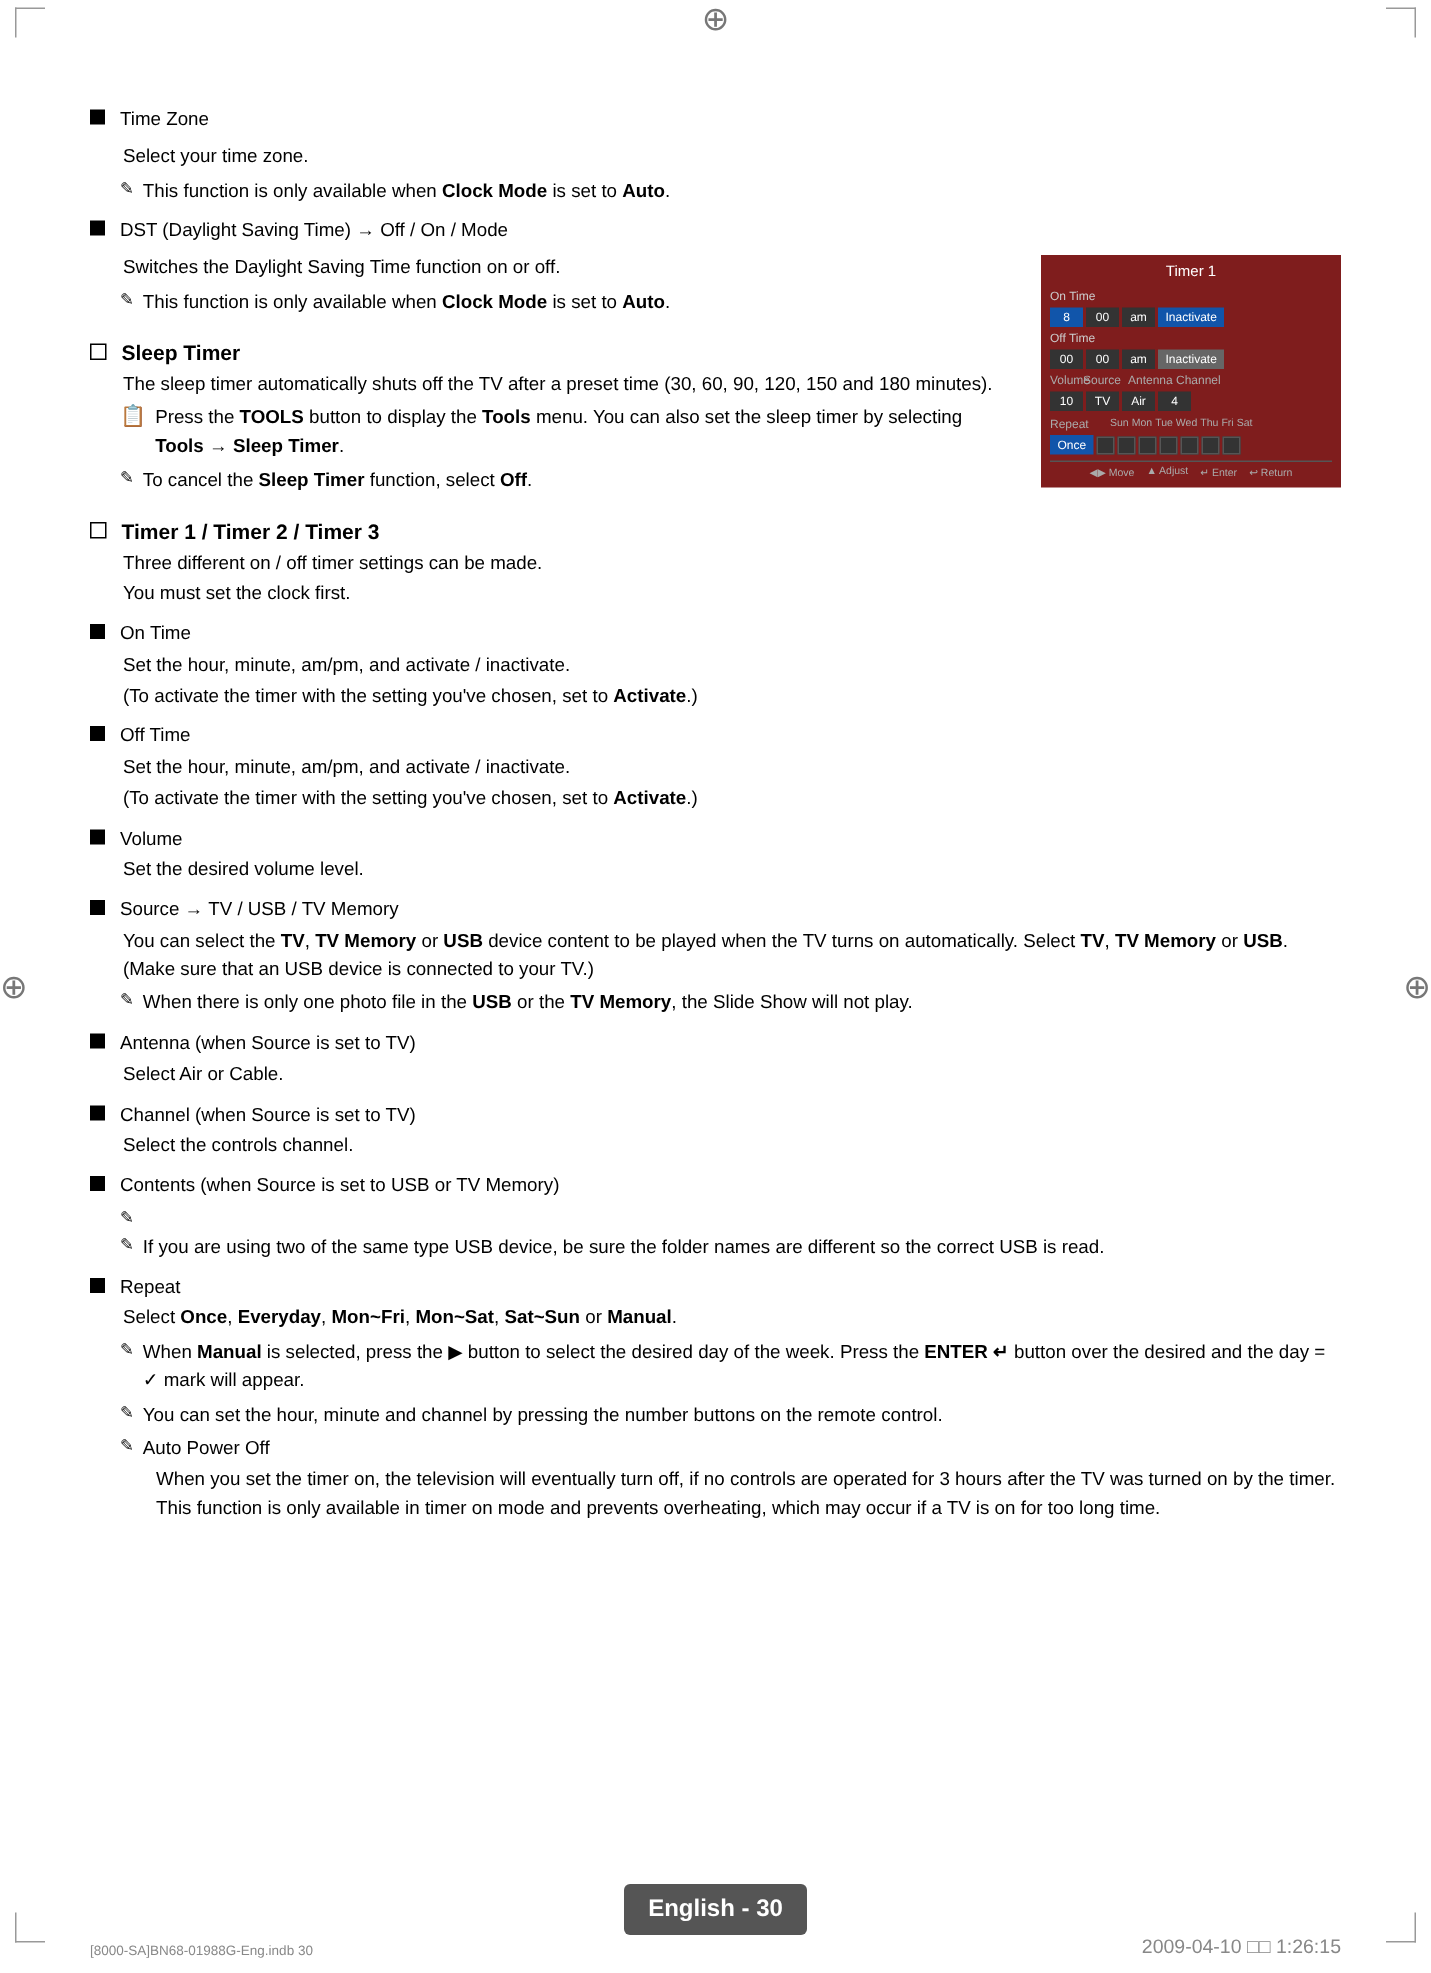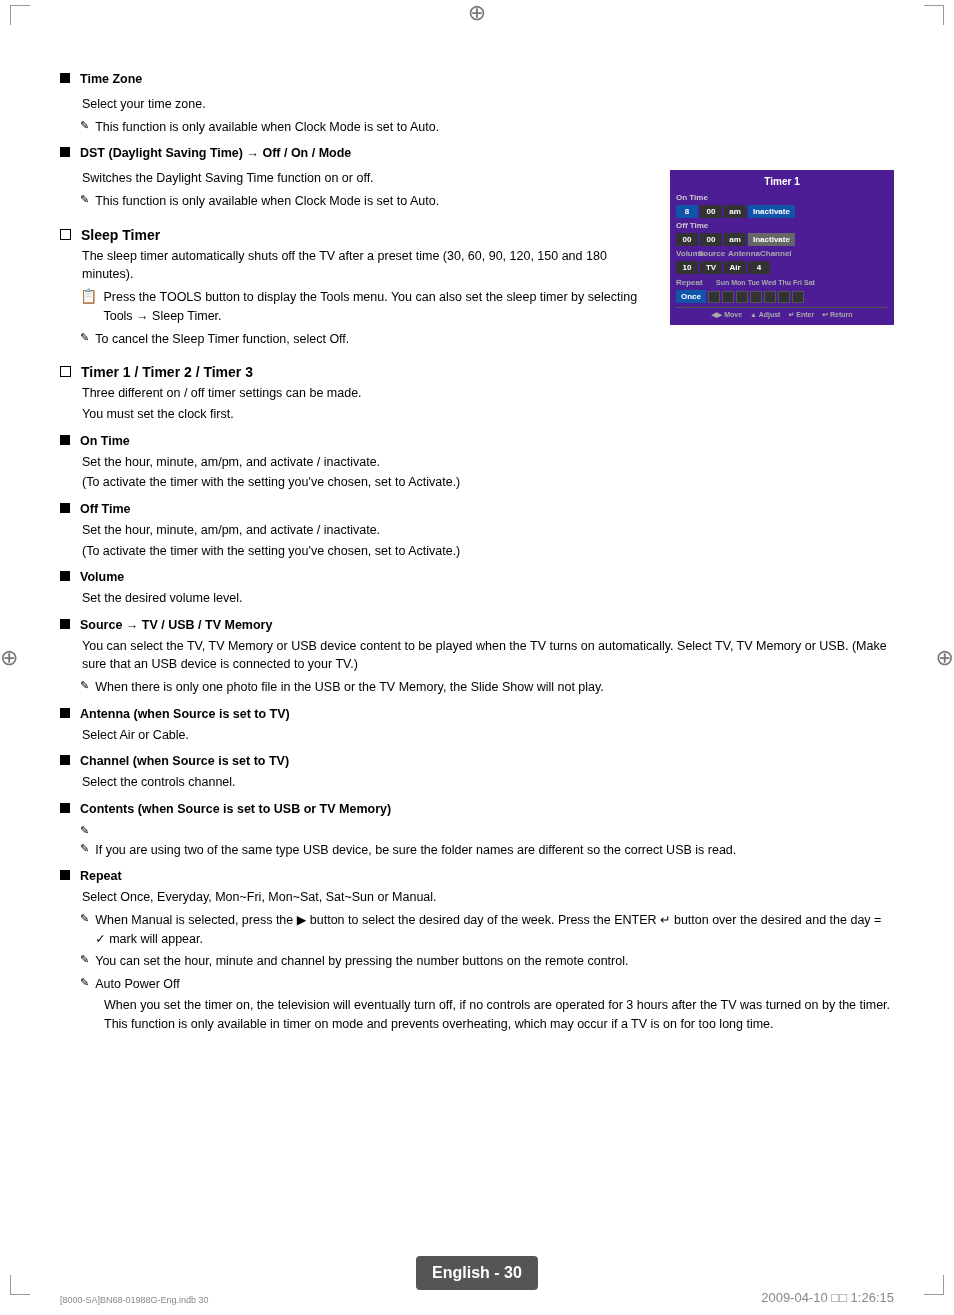--- a/index.html
+++ b/index.html
@@ -17,21 +17,21 @@
       width: 954px;
       min-height: 1315px;
       padding: 40px 60px 40px 60px;
       position: relative;
     }
     
     .section {
       margin-bottom: 14px;
     }
     .section-title {
-      font-weight: bold;
+      font-weight: normal;
       font-size: 13px;
     }
     .bullet-square {
       display: flex;
       align-items: flex-start;
       margin-bottom: 6px;
     }
     .bullet-square-icon {
       width: 10px;
       height: 10px;
@@ -74,28 +74,27 @@
       align-items: flex-start;
       margin-bottom: 4px;
     }
     .h2-title {
       font-size: 14px;
       font-weight: bold;
     }
     
     .timer-box {
       float: right;
-      width: 224px;
-      background: #4c1d95;
+      width: 200px;
+      background: #7f1d1d;
       color: #fff;
       font-size: 9px;
       padding: 6px;
       margin-left: 20px;
       margin-top: -60px;
-      font-weight: bold;
     }
     .timer-box-title {
       text-align: center;
       font-size: 10px;
       margin-bottom: 6px;
       color: #fff;
     }
     .timer-row {
       display: flex;
       align-items: center;
@@ -135,21 +134,21 @@
       display: flex;
       gap: 2px;
     }
     .day-box {
       width: 12px;
       height: 12px;
       border: 1px solid #555;
       background: #333;
     }
     
-    b { font-weight: normal; text-align: right; }
+    b { font-weight: bold; text-align: right; }
     
     .page-footer {
       position: absolute;
       bottom: 25px;
       left: 0;
       right: 0;
       display: flex;
       justify-content: center;
       align-items: center;
     }

